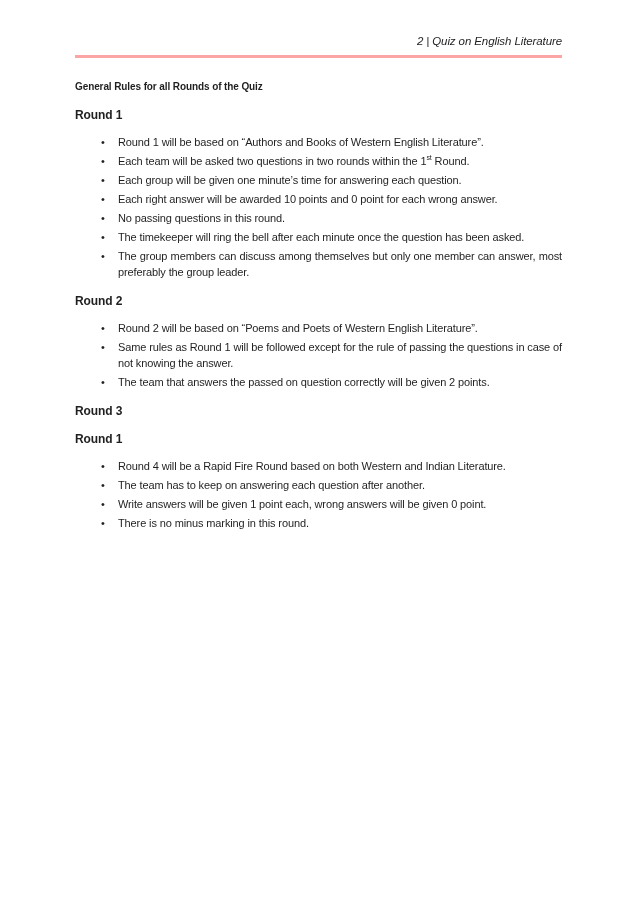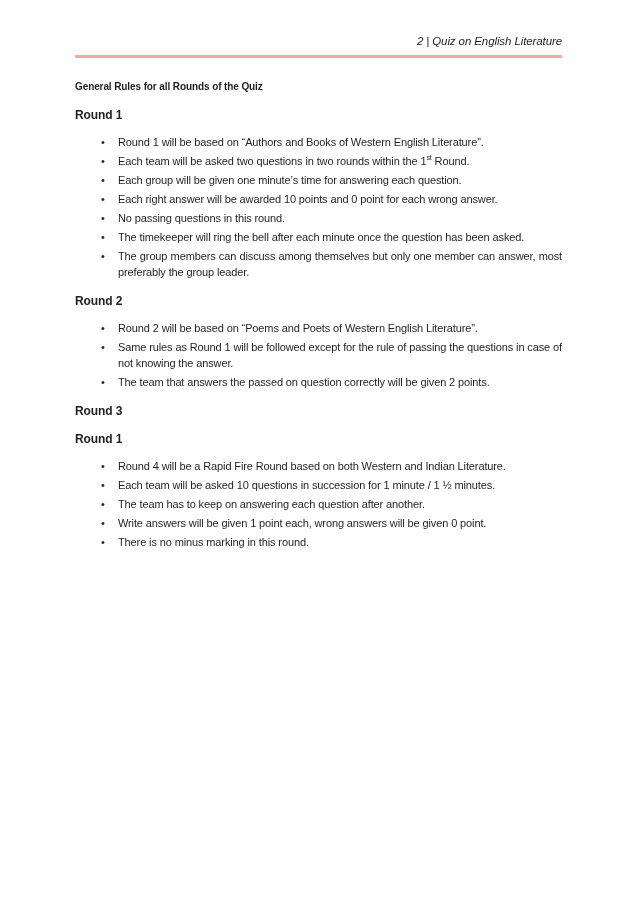--- a/index.html
+++ b/index.html
@@ -108,20 +108,19 @@
           <li>The team that answers the passed on question correctly will be given 2 points.</li>
         </ul>
       </section>
       <section class="round-section">
         <h2 class="round-heading">Round 3</h2>
       </section>
       <section class="round-section">
         <h2 class="round-heading">Round 1</h2>
         <ul class="rules">
           <li>Round 4 will be a Rapid Fire Round based on both Western and Indian Literature.</li>
-          <li>Each team will be asked 10 questions in succession for 1 minute / 1 ½ minutes.</li>
           <li>The team has to keep on answering each question after another.</li>
           <li>Write answers will be given 1 point each, wrong answers will be given 0 point.</li>
           <li>There is no minus marking in this round.</li>
         </ul>
       </section>
     </main>
 </div>
 
 </body></html>

